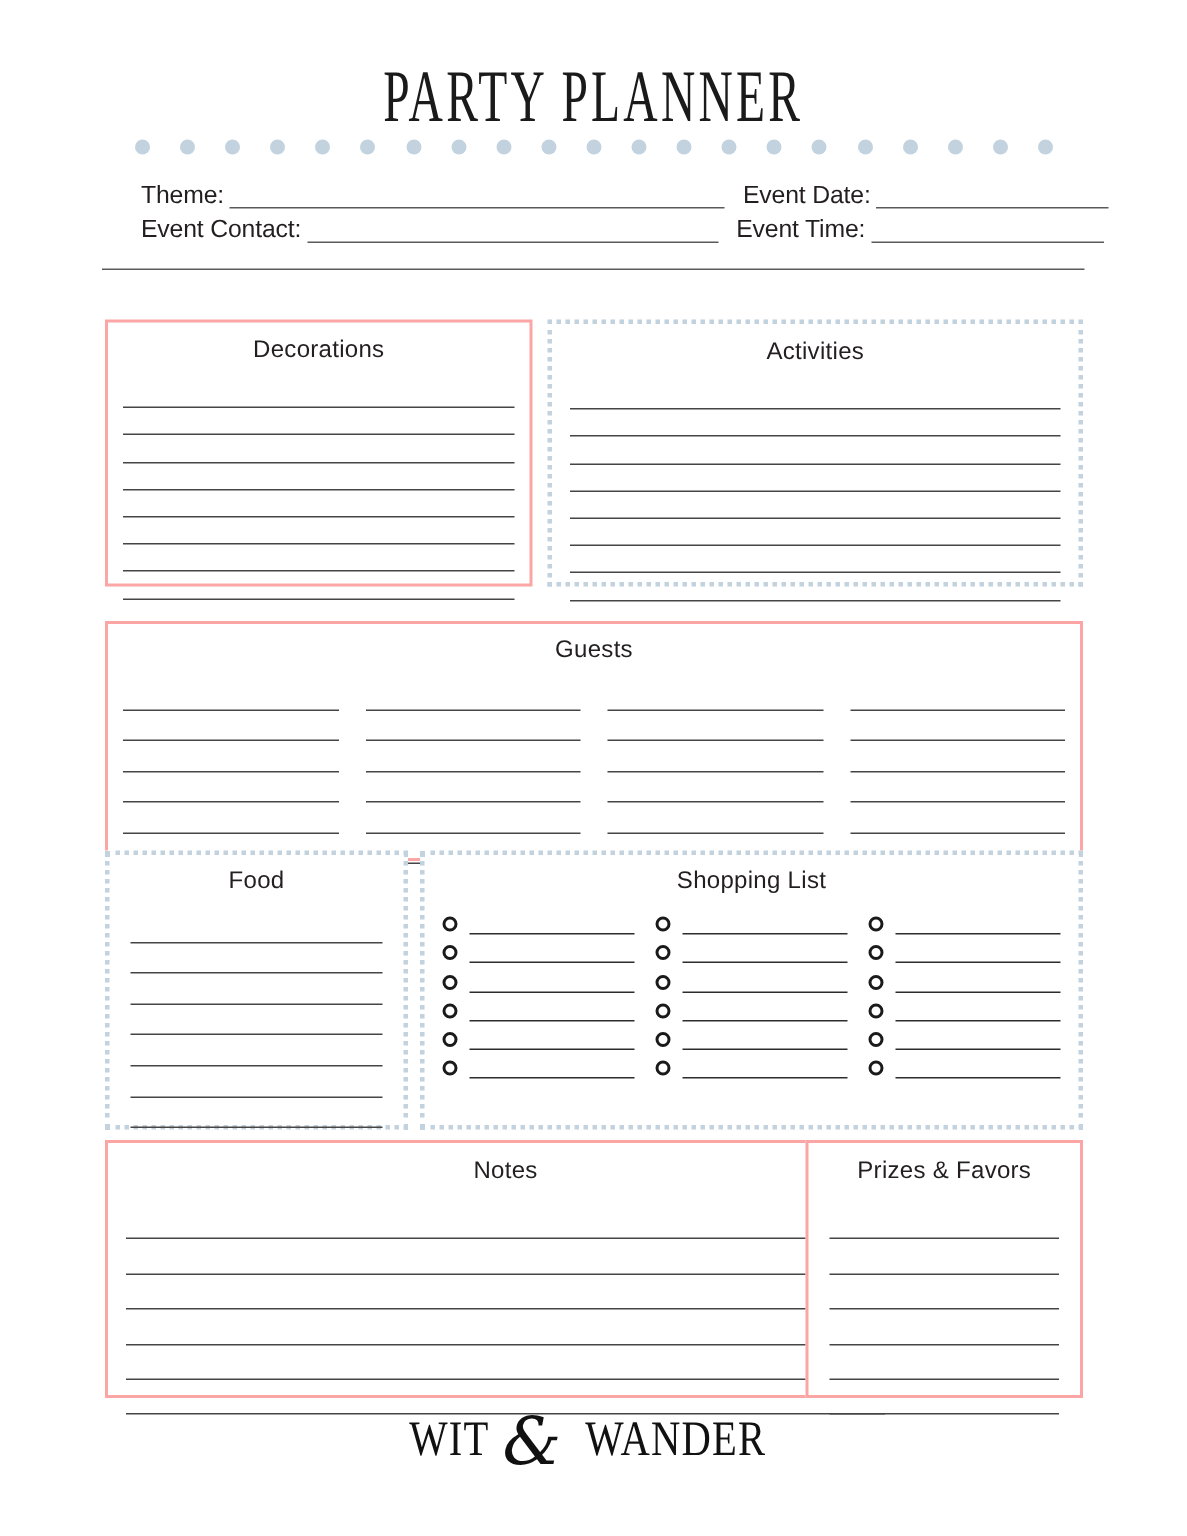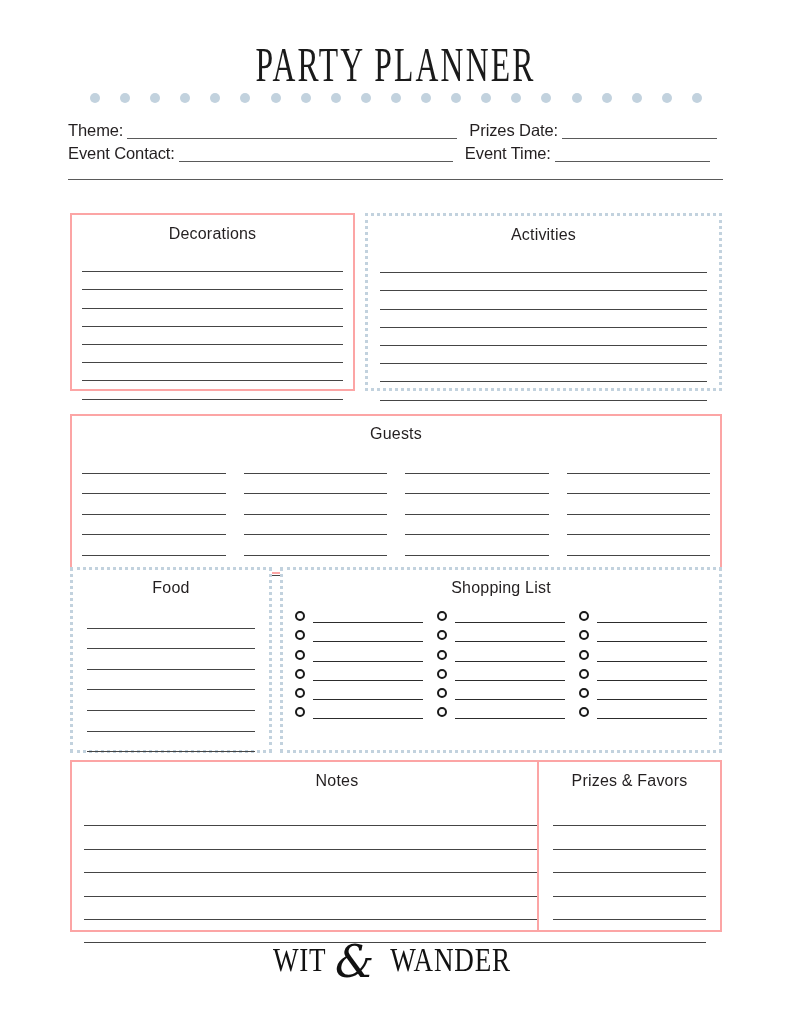--- a/index.html
+++ b/index.html
@@ -65,20 +65,21 @@
     position: absolute;
     top: 116px;
     left: 68px;
     width: 655px;
   }
   .field-row {
     display: flex;
     align-items: flex-end;
     height: 23px;
     white-space: nowrap;
+    margin-left: 26px;
   }
   .field-label {
     font-size: 16.5px;
     line-height: 18px;
     color: #231f20;
     padding-right: 4px;
     letter-spacing: -0.1px;
   }
   .field-rule {
     flex: 1 1 auto;
@@ -275,21 +276,21 @@
       <span class="dot"></span>
       <span class="dot"></span>
     </div>
 
   <div class="fields">
 
     <div class="field-row">
       <span class="field-label">Theme:</span>
       <span class="field-rule theme"></span>
       <span class="rule-gap"></span>
-      <span class="field-label">Prizes Date:</span>
+      <span class="field-label">Event Date:</span>
       <span class="field-rule fixed-date"></span>
     </div>
 
     <div class="field-row">
       <span class="field-label">Event Contact:</span>
       <span class="field-rule location"></span>
       <span class="rule-gap"></span>
       <span class="field-label">Event Time:</span>
       <span class="field-rule fixed-time"></span>
     </div>

